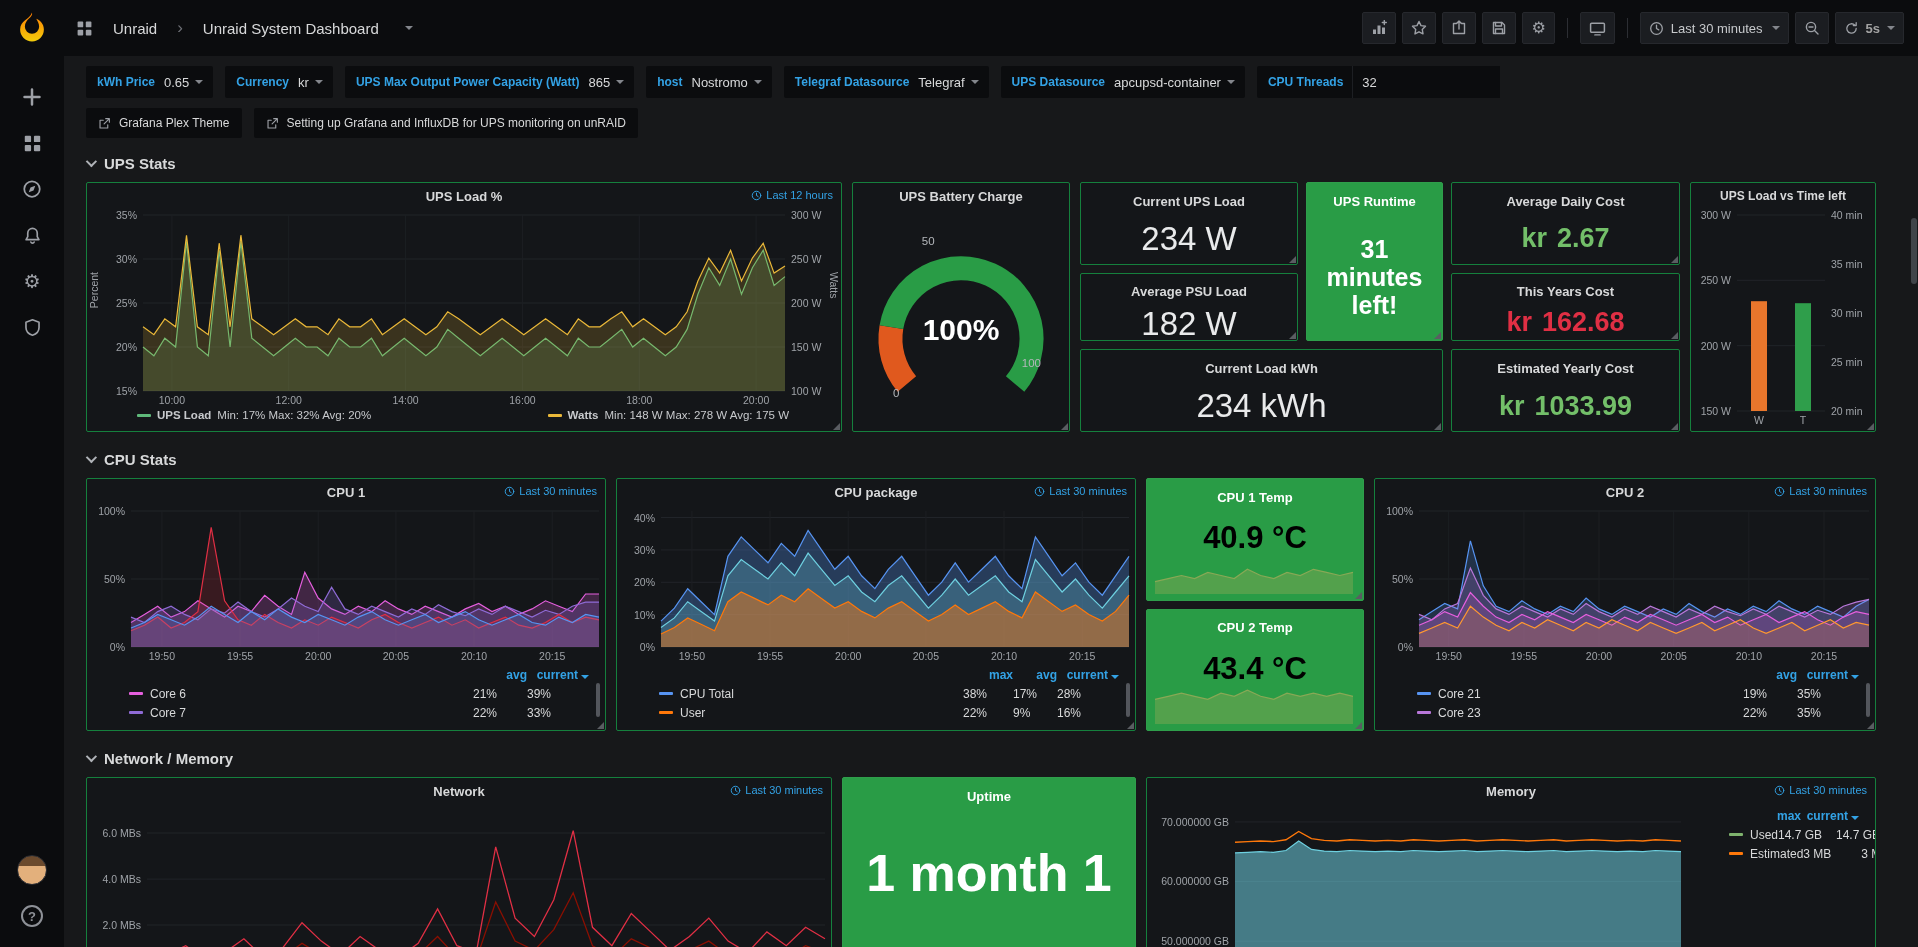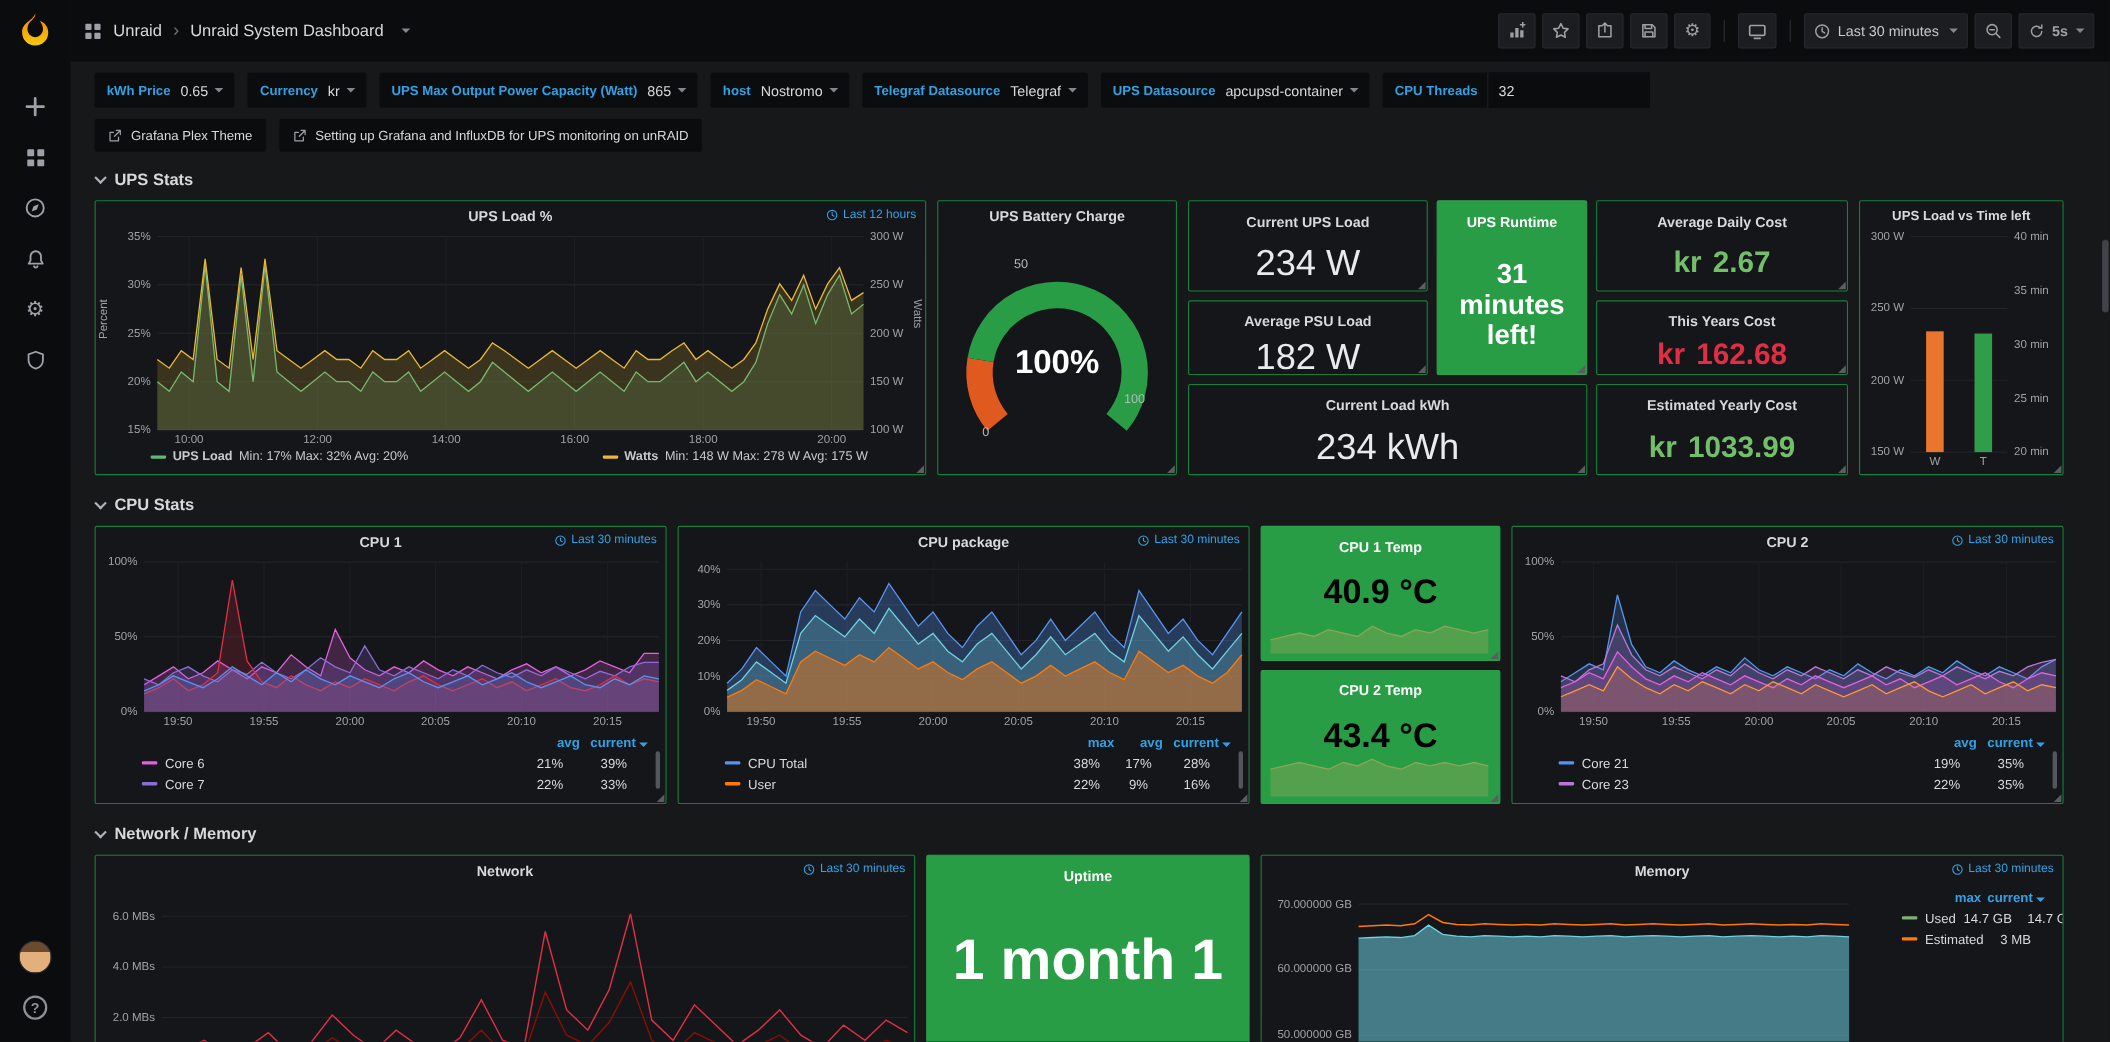--- a/index.html
+++ b/index.html
@@ -16,21 +16,21 @@
 
   
   svg.i { stroke:#9da0a6; fill:none; stroke-width:1.4; stroke-linecap:round; stroke-linejoin:round; display:block; }
   svg.i.fillic { fill:#9da0a6; stroke:none; }
   .caret { width:0; height:0; border-left:4px solid transparent; border-right:4px solid transparent; border-top:4px solid #83868c; display:inline-block; margin-left:6px; }
   .chev { width:8px; height:8px; border-right:2px solid #b0b3b8; border-bottom:2px solid #b0b3b8; transform:rotate(45deg) translateY(-2px); display:inline-block; margin-right:10px; }
 
   
   .main { flex:1; display:flex; flex-direction:column; min-width:0; }
   .topnav { height:56px; background:#0b0c0e; display:flex; align-items:center; padding:0 14px 0 12px; flex-shrink:0; }
-  .nav-left { display:flex; align-items:center; gap:10px; font-size:15px; }
+  .nav-left { display:flex; align-items:center; gap:20px; font-size:15px; }
   .crumb-org, .crumb-dash { cursor:pointer; color:#d8d9da; }
   .crumb-sep { color:#6e7076; font-size:17px; }
   .nav-right { margin-left:auto; display:flex; align-items:center; gap:6px; }
   .nav-btn { background:#1b1d21; border:1px solid #26282d; border-radius:2px; height:32px; min-width:32px; display:flex; align-items:center; justify-content:center; gap:7px; color:#c7c9cc; font-size:13px; cursor:pointer; padding:0 8px; font-family:inherit; }
   .nav-btn .orange { color:#a3a3a3; font-weight:bold; }
   .vsep { width:1px; height:20px; background:#2c2e33; margin:0 6px; }
 
   
   .dash-body { flex:1; padding:10px 42px 0 22px; overflow:hidden; }
   .submenu-row { display:flex; flex-wrap:wrap; gap:12px; margin-bottom:10px; }
@@ -84,21 +84,21 @@
 
   
   .lt { font-size:12px; color:#d8d9da; padding:2px 16px 4px 42px; position:relative; }
   .lt-head,.lt-row { display:grid; align-items:center; height:19px; }
   .lt2 .lt-head,.lt2 .lt-row { grid-template-columns:1fr 54px 62px; }
   .lt3 .lt-head,.lt3 .lt-row { grid-template-columns:1fr 50px 44px 62px; }
   .ltm .lt-head,.ltm .lt-row { grid-template-columns:1fr 58px 58px; }
   .lt-col { color:#33a2e5; font-weight:bold; text-align:right; font-size:12px; }
   .lt-col.sorted::after { content:""; display:inline-block; border-left:4px solid transparent; border-right:4px solid transparent; border-top:4px solid #33a2e5; margin-left:3px; }
   .lt-name { display:flex; align-items:center; gap:7px; cursor:pointer; }
-  .lt-val { text-align:center; }
+  .lt-val { text-align:left; }
   .lt-scroll { position:absolute; right:5px; top:20px; width:4px; height:34px; background:#53565c; border-radius:2px; }
 
   
   .stats-grid { display:grid; grid-template-columns:218px 137px 1fr; grid-template-rows:1fr 0.82fr 1fr; gap:8px; }
   .stat { padding-top:5px; }
   .stat-value { flex:1; display:flex; align-items:center; justify-content:center; font-size:33px; font-weight:500; color:#e9eaeb; gap:10px; }
   .stat-value.cost { font-size:27px; font-weight:bold; }
   .stat-value.greentx { color:#73bf69; } .stat-value.redtx { color:#e02f44; }
   .stat-value.runtime { font-size:25px; font-weight:bold; color:#fff; text-align:center; line-height:1.12; padding:0 4px; }
   .stat-value.temp { font-size:31px; font-weight:bold; color:#000000; align-items:flex-start; padding-top:10px; }

